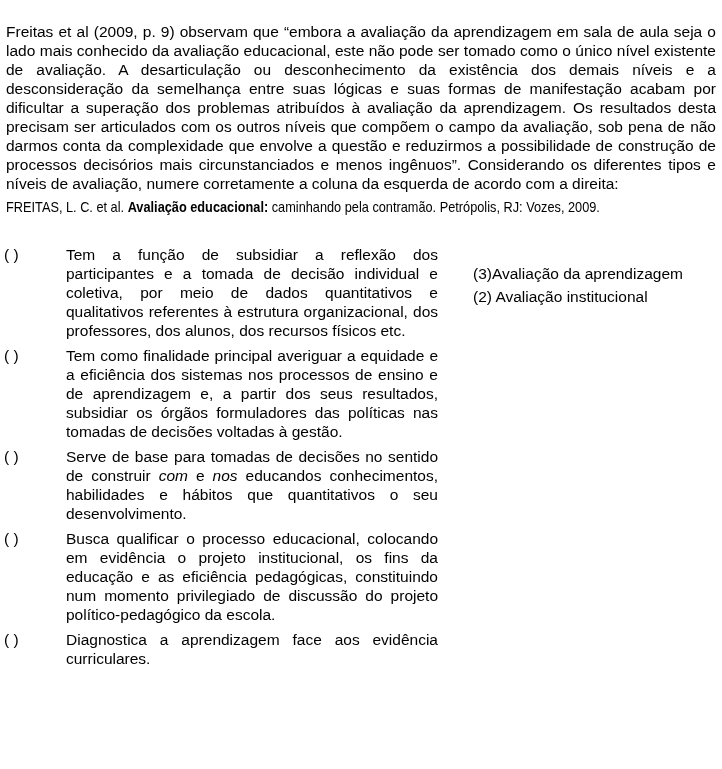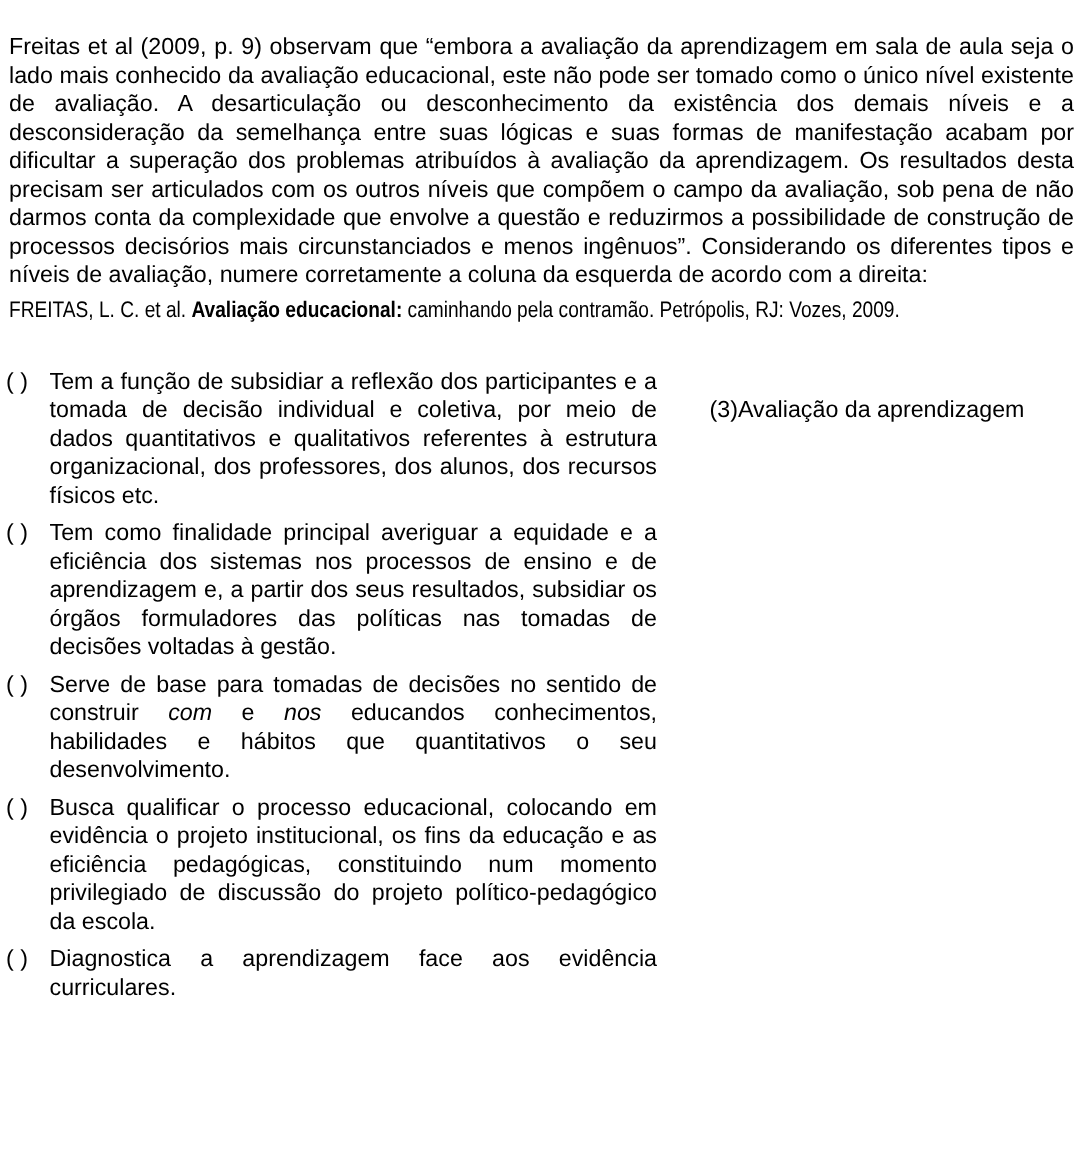--- a/index.html
+++ b/index.html
@@ -50,20 +50,21 @@
     line-height: 19px;
   }
   .marker {
     flex: 0 0 29px;
     width: 29px;
     white-space: pre;
   }
   .itext {
     flex: 1 1 auto;
     text-align: justify;
+    margin-left: 33px;
   }
   .itext i { font-style: italic; }
   .options {
     position: absolute;
     top: 262px;
     left: 473px;
     font-size: 15.5px;
     line-height: 23px;
   }
   .closing {
@@ -111,17 +112,18 @@
 
     <div class="item">
       <span class="marker">( )</span>
       <div class="itext">Diagnostica a aprendizagem face aos evidência curriculares.</div>
     </div>
 
   </div>
 
   <div class="options">
     <div>(3)Avaliação da aprendizagem</div>
+    <div>(2) Avaliação institucional</div>
   </div>
 
   <div class="closing"><span>A ordem </span><span class="bold">CORRETA</span><span> de associação, de cima para baixo, é:</span></div>
 
 </div>
 
 </body></html>

